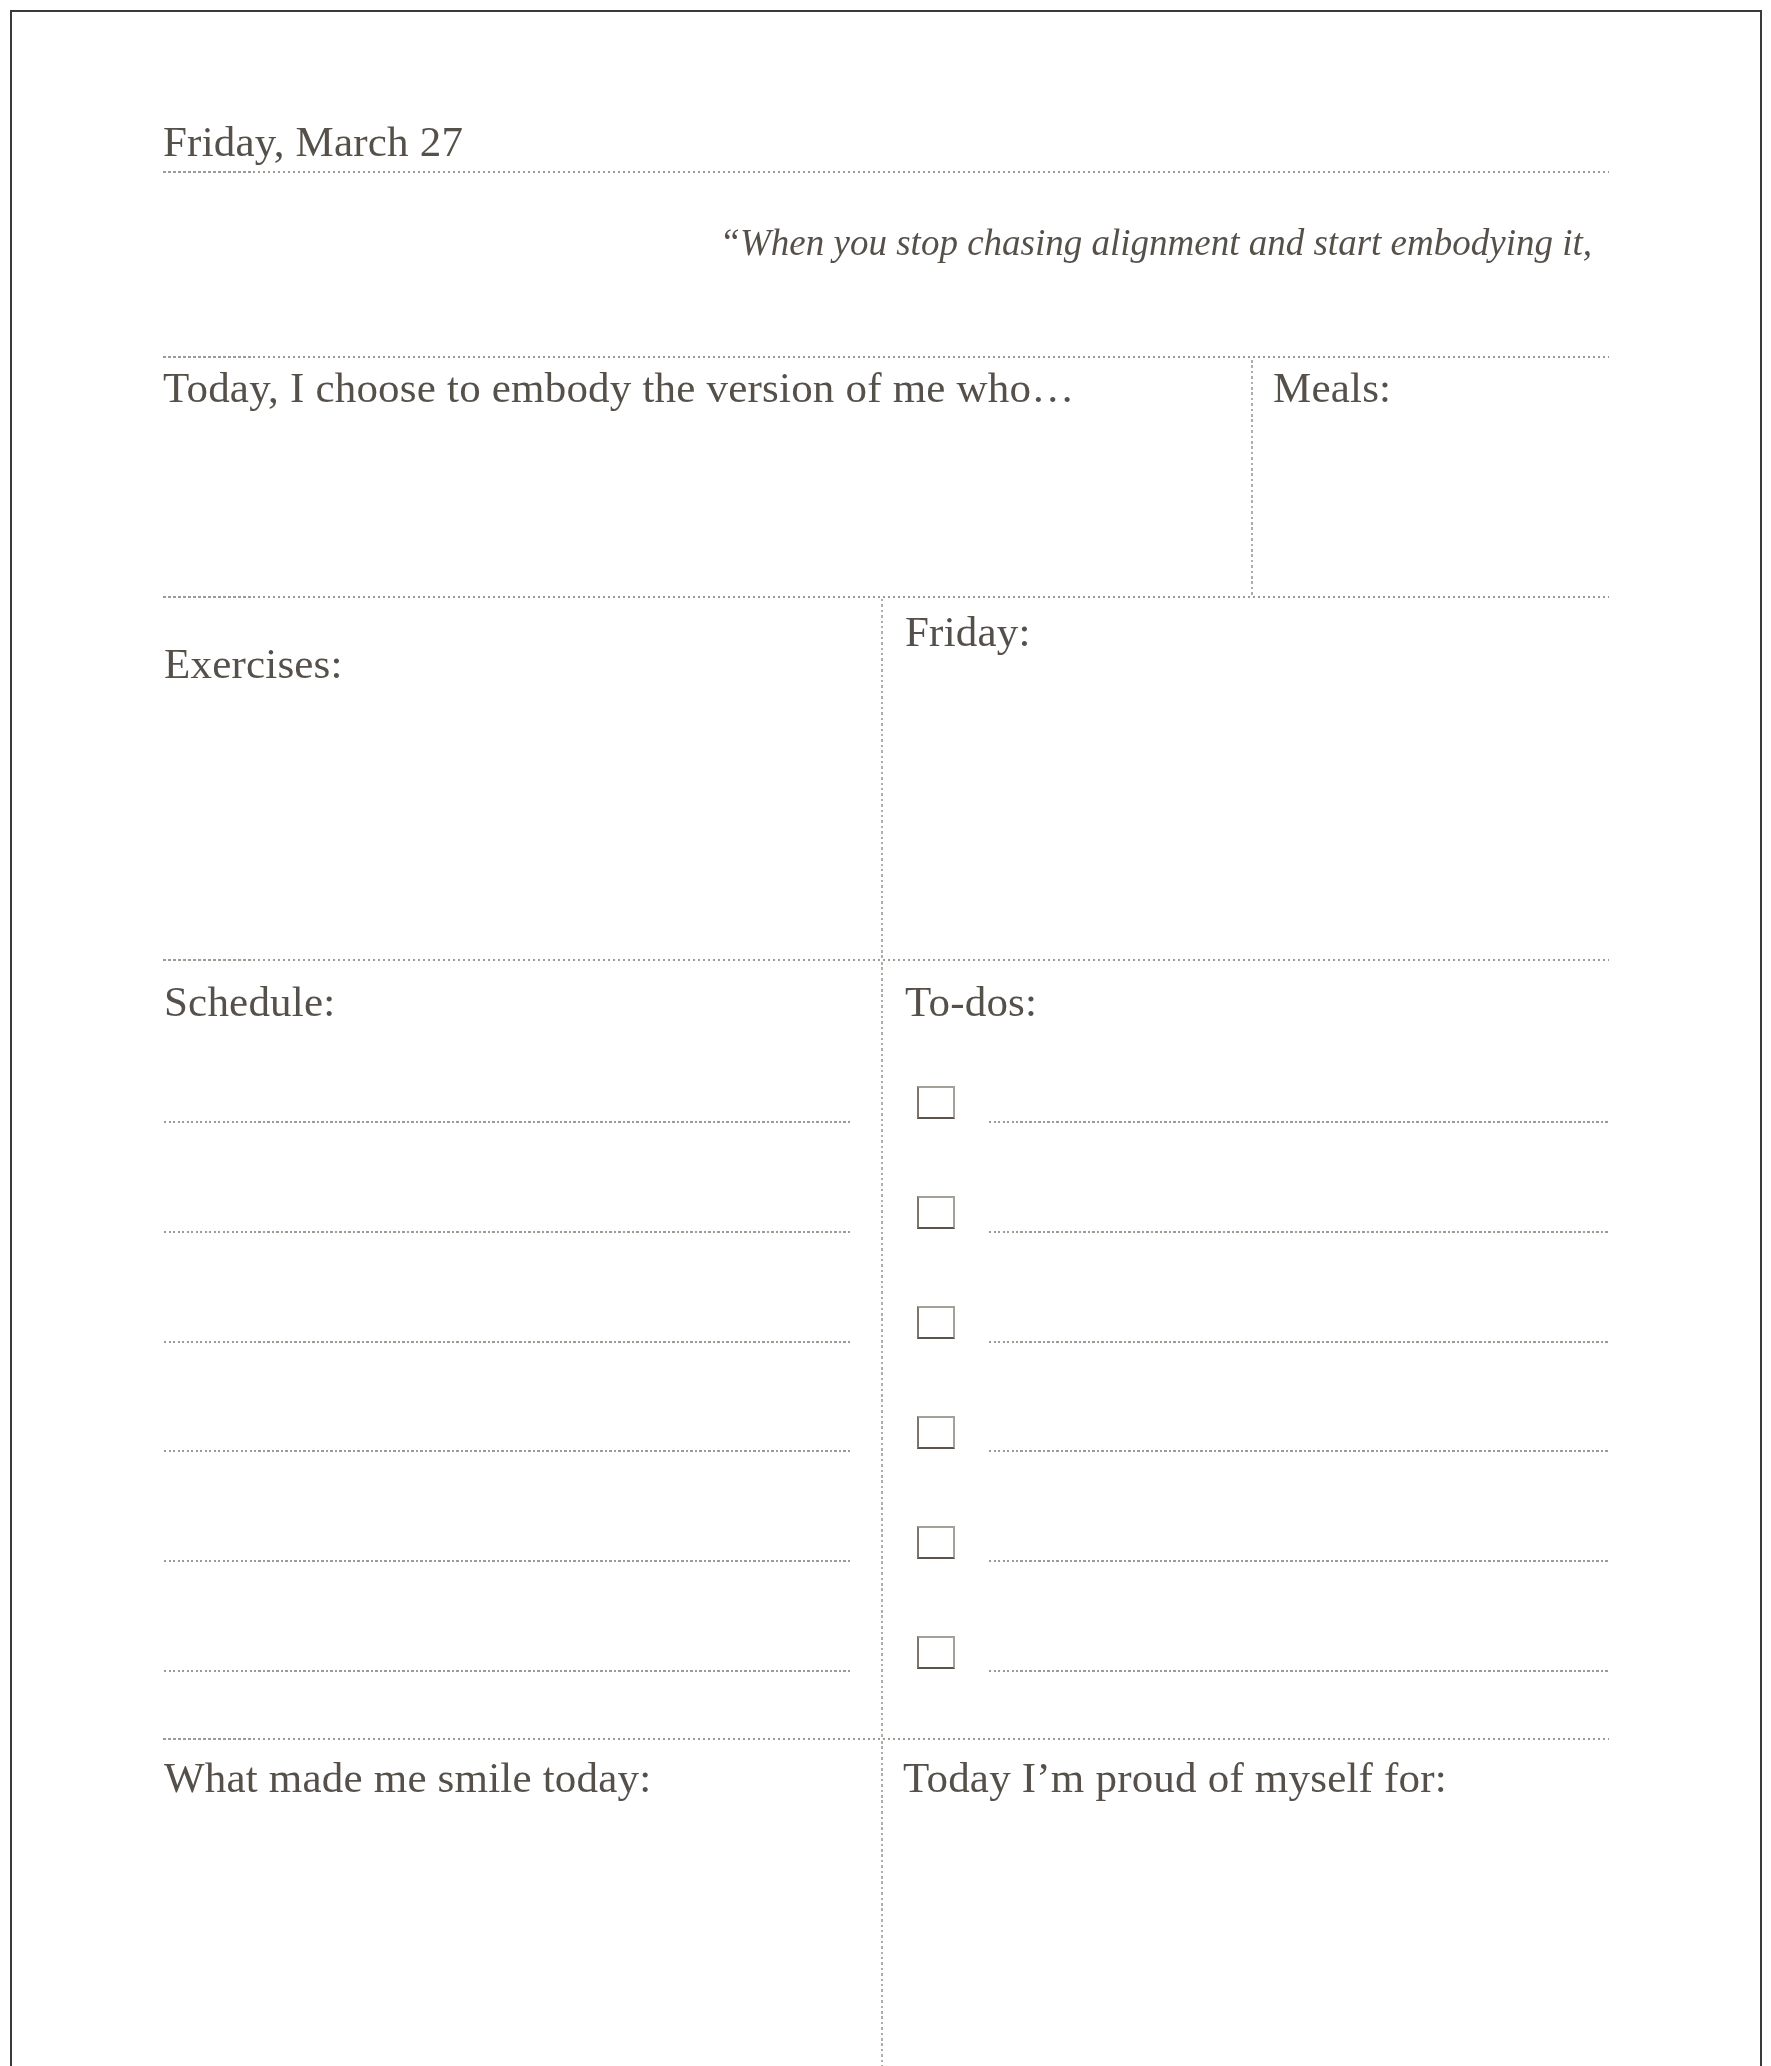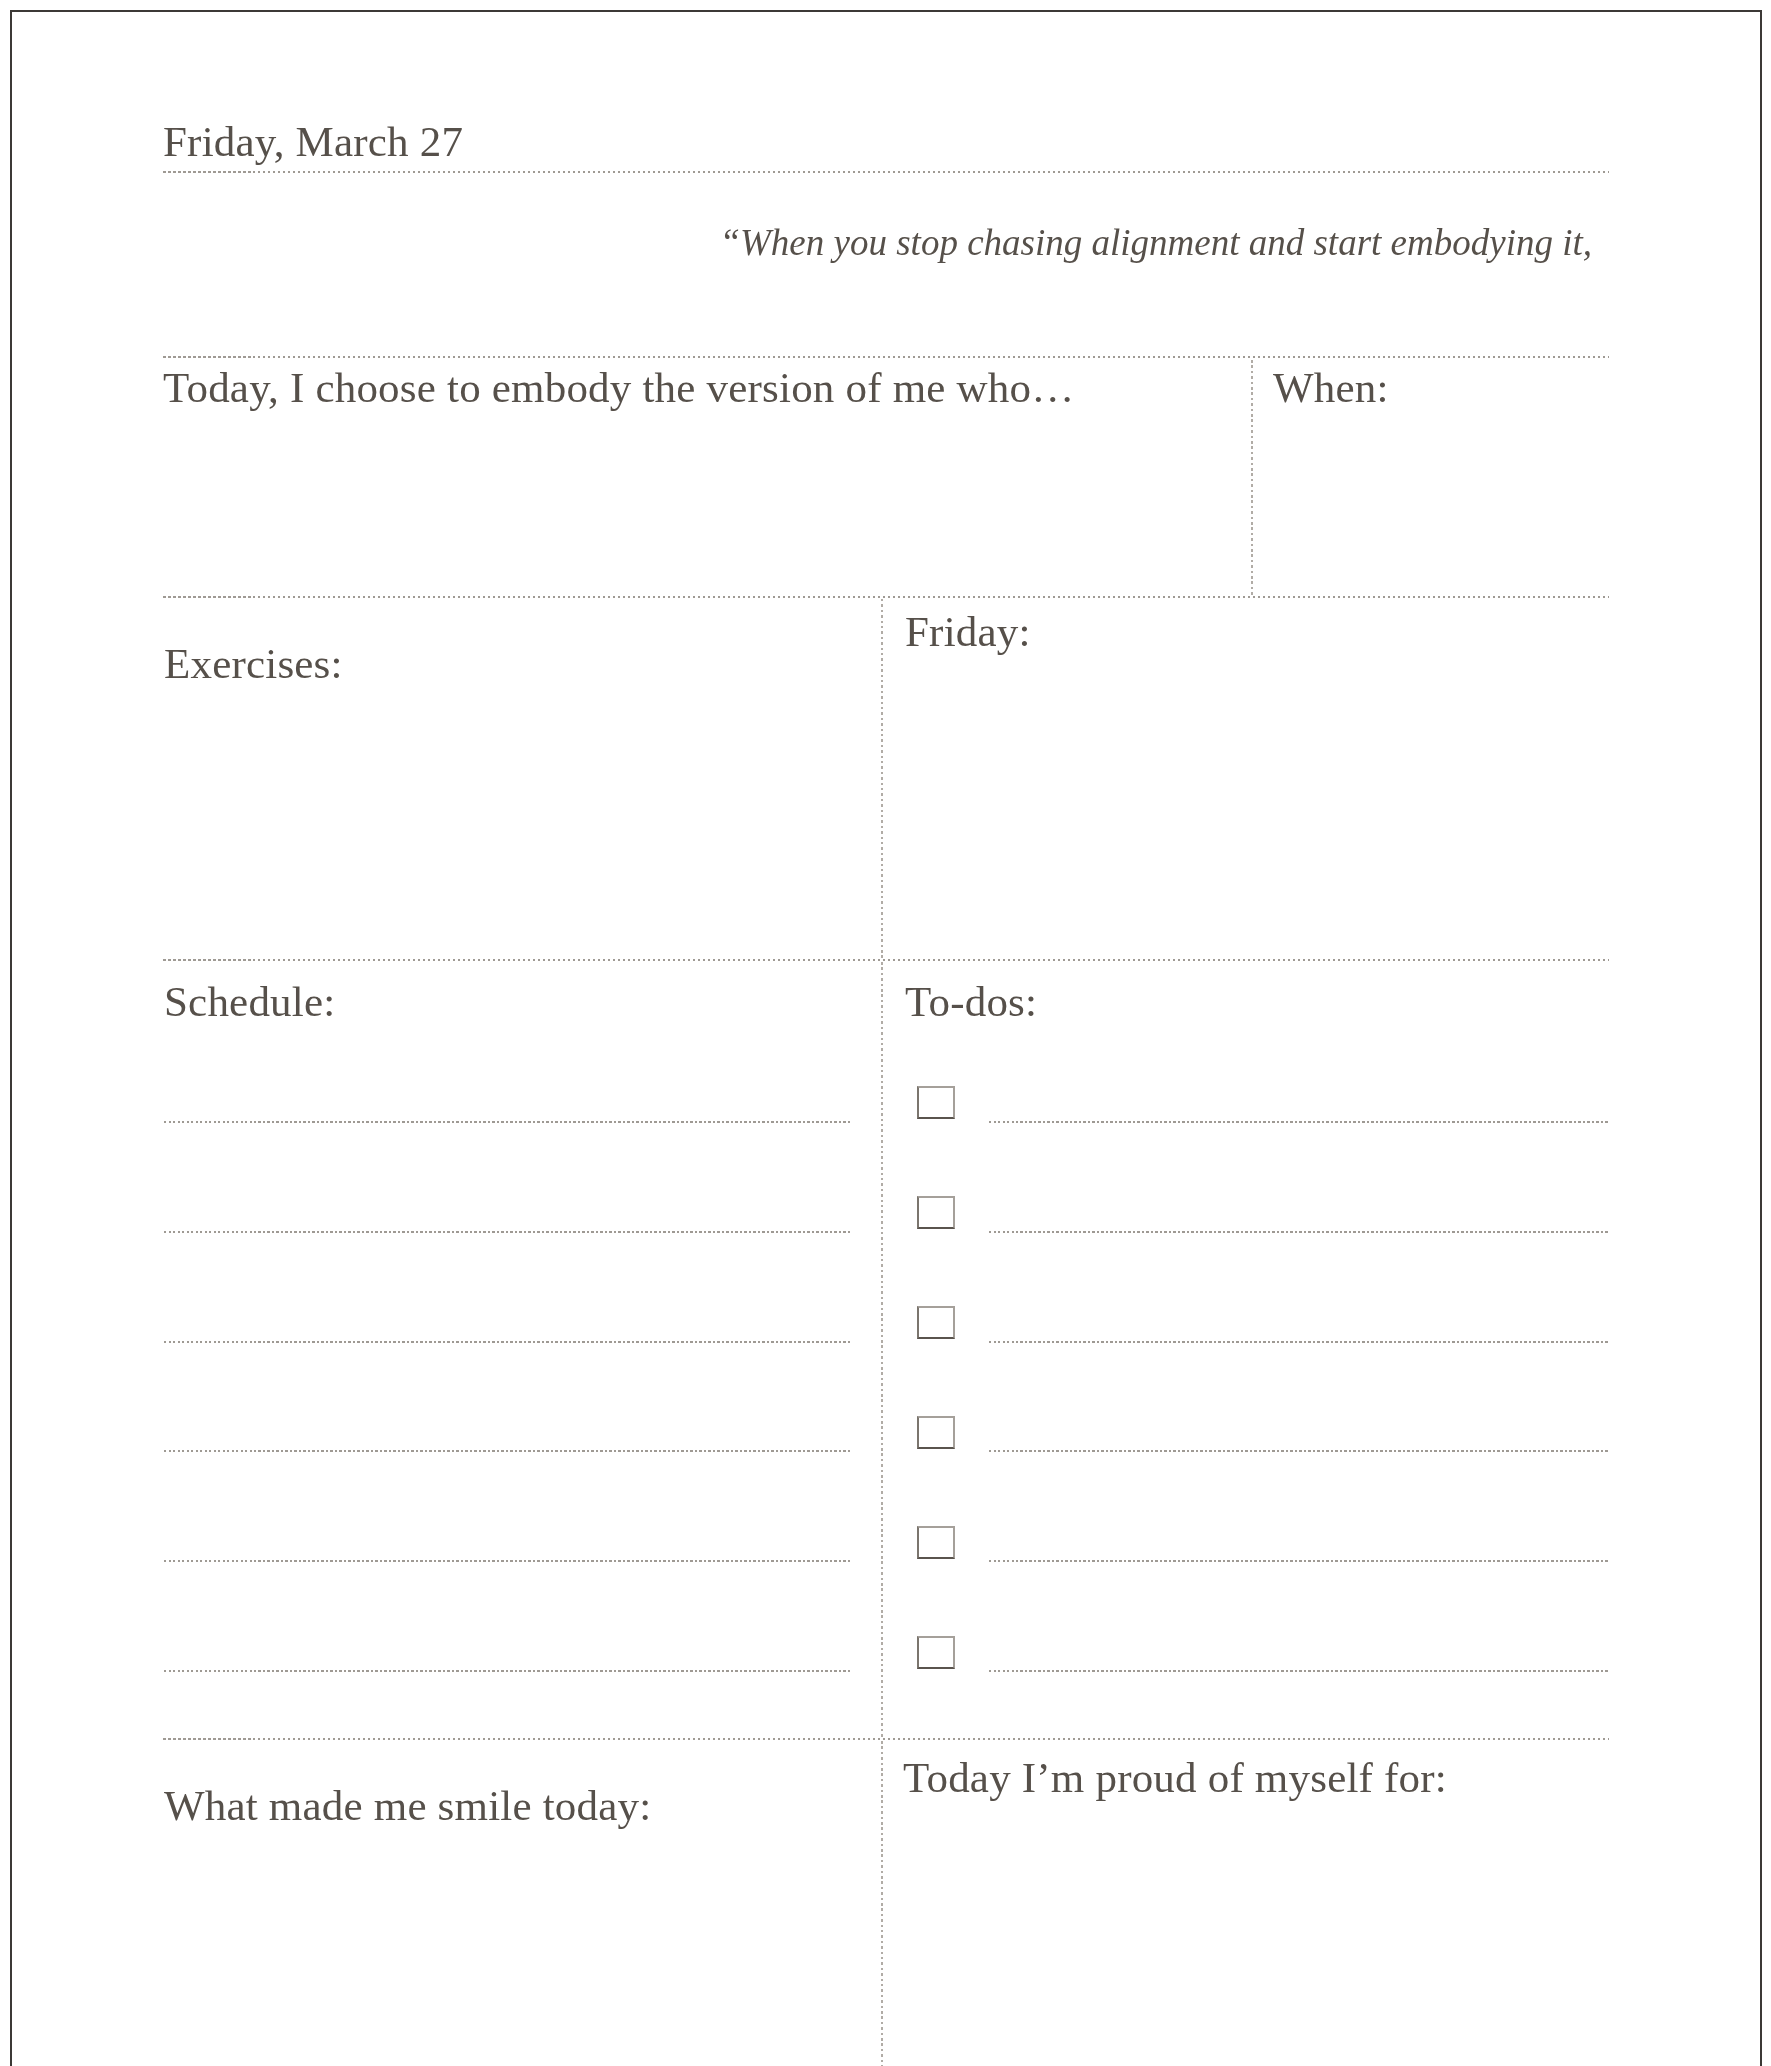--- a/index.html
+++ b/index.html
@@ -67,21 +67,21 @@
 
   <div class="label" style="left:163px; top:117px;">Friday, March 27</div>
   <div class="hrule" style="left:163px; top:171px; width:1446px;"></div>
 
   <div class="quote">
     <div>“When you stop chasing alignment and start embodying it,</div>
   </div>
 
   <div class="hrule" style="left:163px; top:356px; width:1446px;"></div>
   <div class="label" style="left:163px; top:363px;">Today, I choose to embody the version of me who…</div>
-  <div class="label" style="left:1273px; top:363px;">When:</div>
+  <div class="label" style="left:1273px; top:363px;">Meals:</div>
   <div class="vrule" style="left:1251px; top:360px; height:236px;"></div>
 
   <div class="hrule" style="left:163px; top:596px; width:1446px;"></div>
   <div class="label" style="left:164px; top:639px;">Exercises:</div>
   <div class="label" style="left:905px; top:607px;">Friday:</div>
   <div class="vrule" style="left:881px; top:599px; height:360px;"></div>
 
   <div class="hrule" style="left:163px; top:959px; width:1446px;"></div>
   <div class="label" style="left:164px; top:977px;">Schedule:</div>
   <div class="label" style="left:905px; top:977px;">To-dos:</div>
@@ -103,18 +103,18 @@
       <div class="writeline" style="left: 989px; top: 1341px; width: 621px;"></div>
       <div class="checkbox" style="left: 917px; top: 1416px;"></div>
       <div class="writeline" style="left: 989px; top: 1450px; width: 621px;"></div>
       <div class="checkbox" style="left: 917px; top: 1526px;"></div>
       <div class="writeline" style="left: 989px; top: 1560px; width: 621px;"></div>
       <div class="checkbox" style="left: 917px; top: 1636px;"></div>
       <div class="writeline" style="left: 989px; top: 1670px; width: 621px;"></div>
     </div>
 
   <div class="hrule" style="left:163px; top:1738px; width:1446px;"></div>
-  <div class="label" style="left:164px; top:1753px;margin-top:28px;">What made me smile today:</div>
+  <div class="label" style="left:164px; top:1753px;">What made me smile today:</div>
   <div class="label" style="left:903px; top:1753px;">Today I’m proud of myself for:</div>
   <div class="vrule" style="left:881px; top:1741px; height:388px;"></div>
 
 </div>
 
 
 </body></html>

